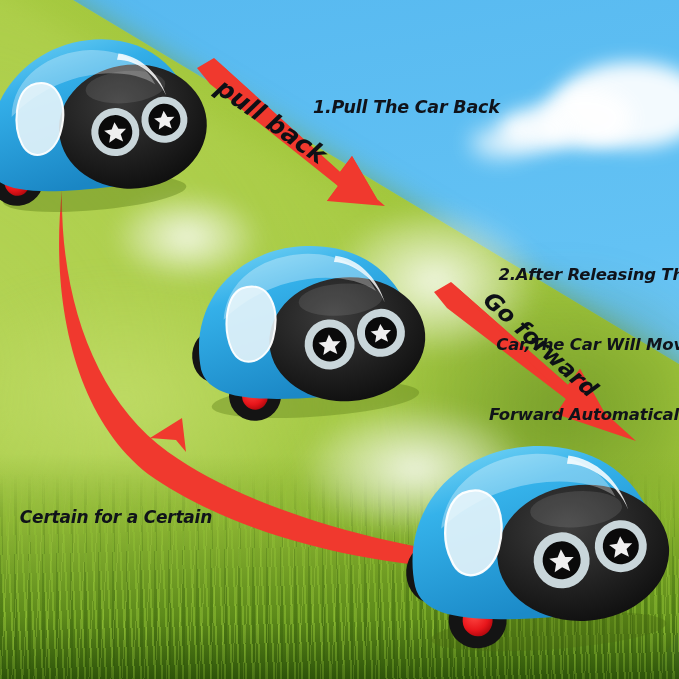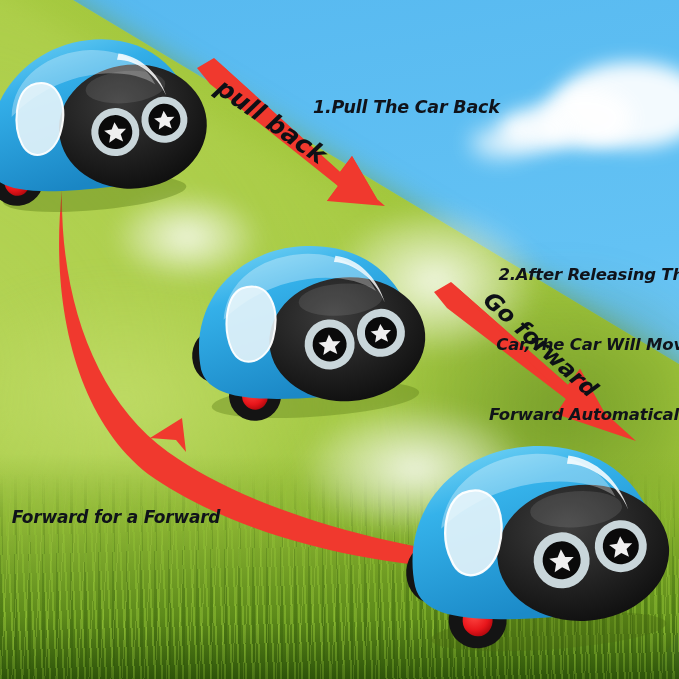--- a/index.html
+++ b/index.html
@@ -335,21 +335,21 @@
 
   <div class="label" id="step2-text">
     <div>2.After Releasing The</div>
     <div>Car,The Car Will Move</div>
     <div>Forward Automatically</div>
   </div>
 
   <div class="rot-label" id="goforward-label">Go forward</div>
 
   <div class="label" id="step3-text">
-    <div>Forward for a Forward</div>
+    <div>Certain for a Certain</div>
     
     
     
     
     
     
   </div>
 
 </div>
 

